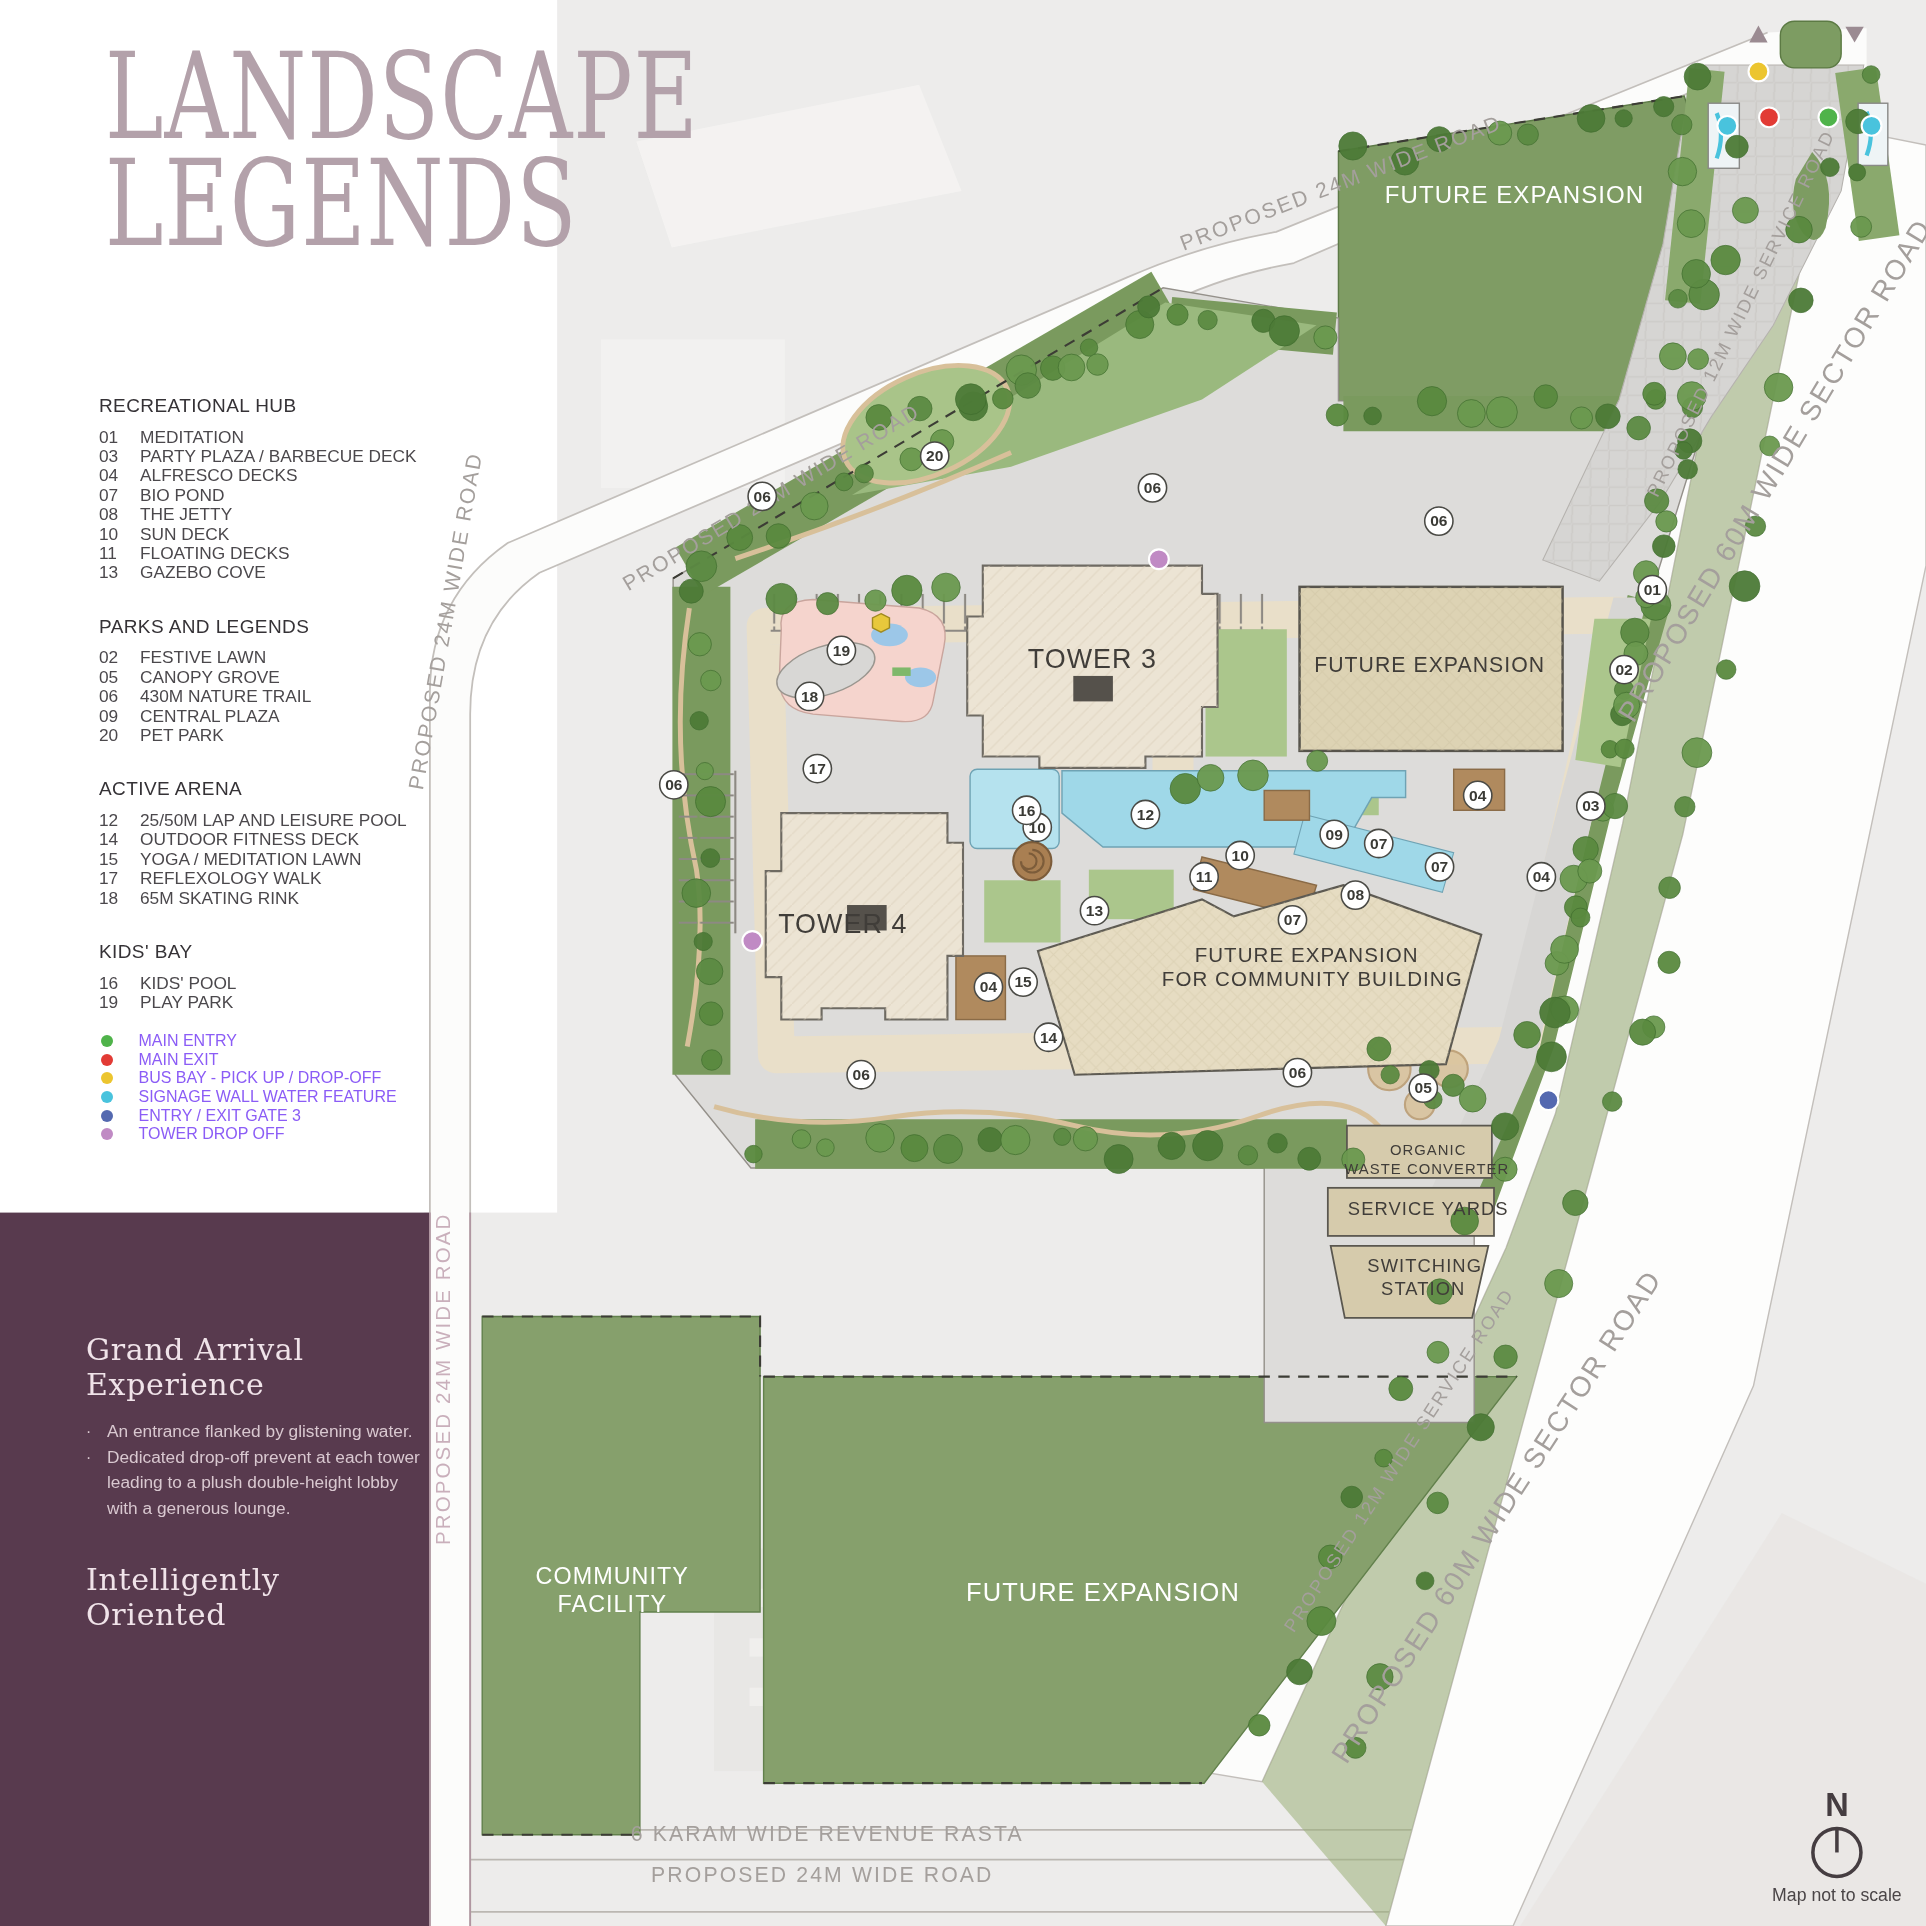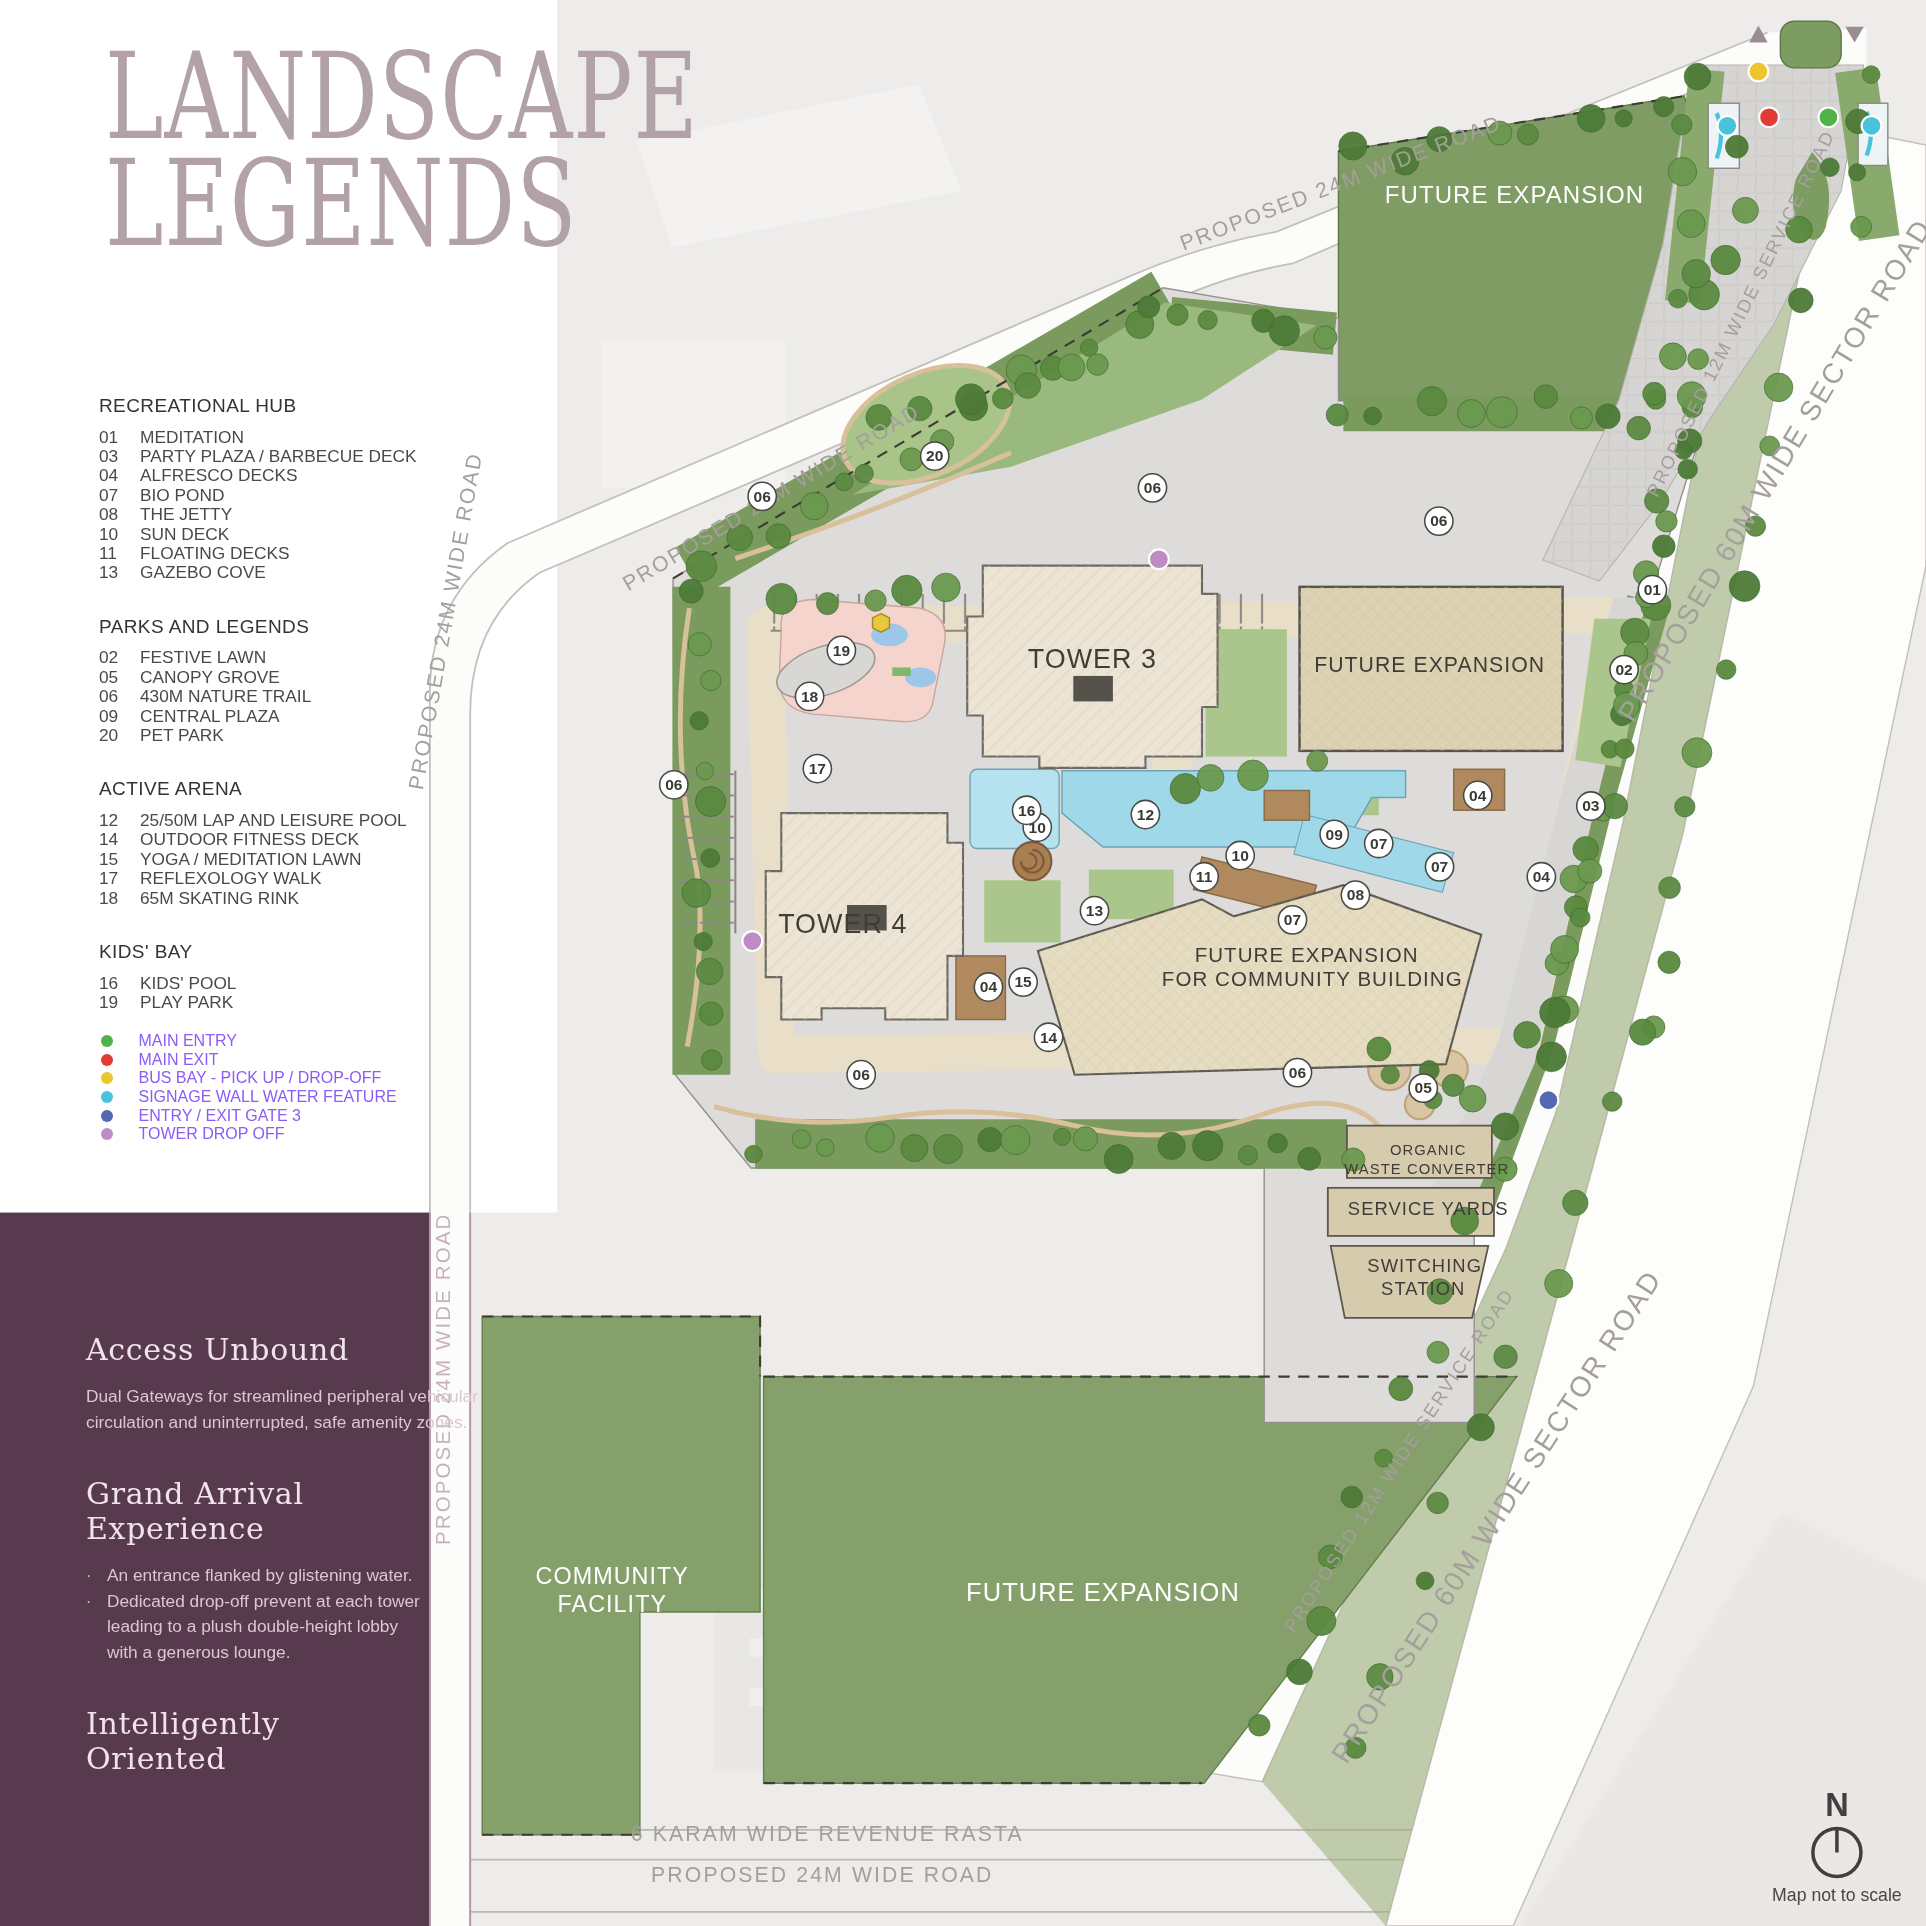--- a/index.html
+++ b/index.html
@@ -657,25 +657,20 @@
         <span>ENTRY / EXIT GATE 3</span>
       </div>
       <div class="gt-row">
         <span class="gt-dot" style="background: rgb(192, 138, 196);"></span>
         <span>TOWER DROP OFF</span>
       </div>
     </div>
 
 <div class="story" id="story">
       <div class="sec">
-        <div class="st-head">Access Unbound</div>
-        <div class="st-line">Dual Gateways for streamlined peripheral vehicular</div>
-        <div class="st-line">circulation and uninterrupted, safe amenity zones.</div>
-      </div>
-      <div class="sec">
         <div class="st-head">Grand Arrival Experience</div>
         <div class="st-bul">
           <span class="b">·</span>
           <span>
             <div class="st-line">An entrance flanked by glistening water.</div>
           </span>
         </div>
         <div class="st-bul">
           <span class="b">·</span>
           <span>

